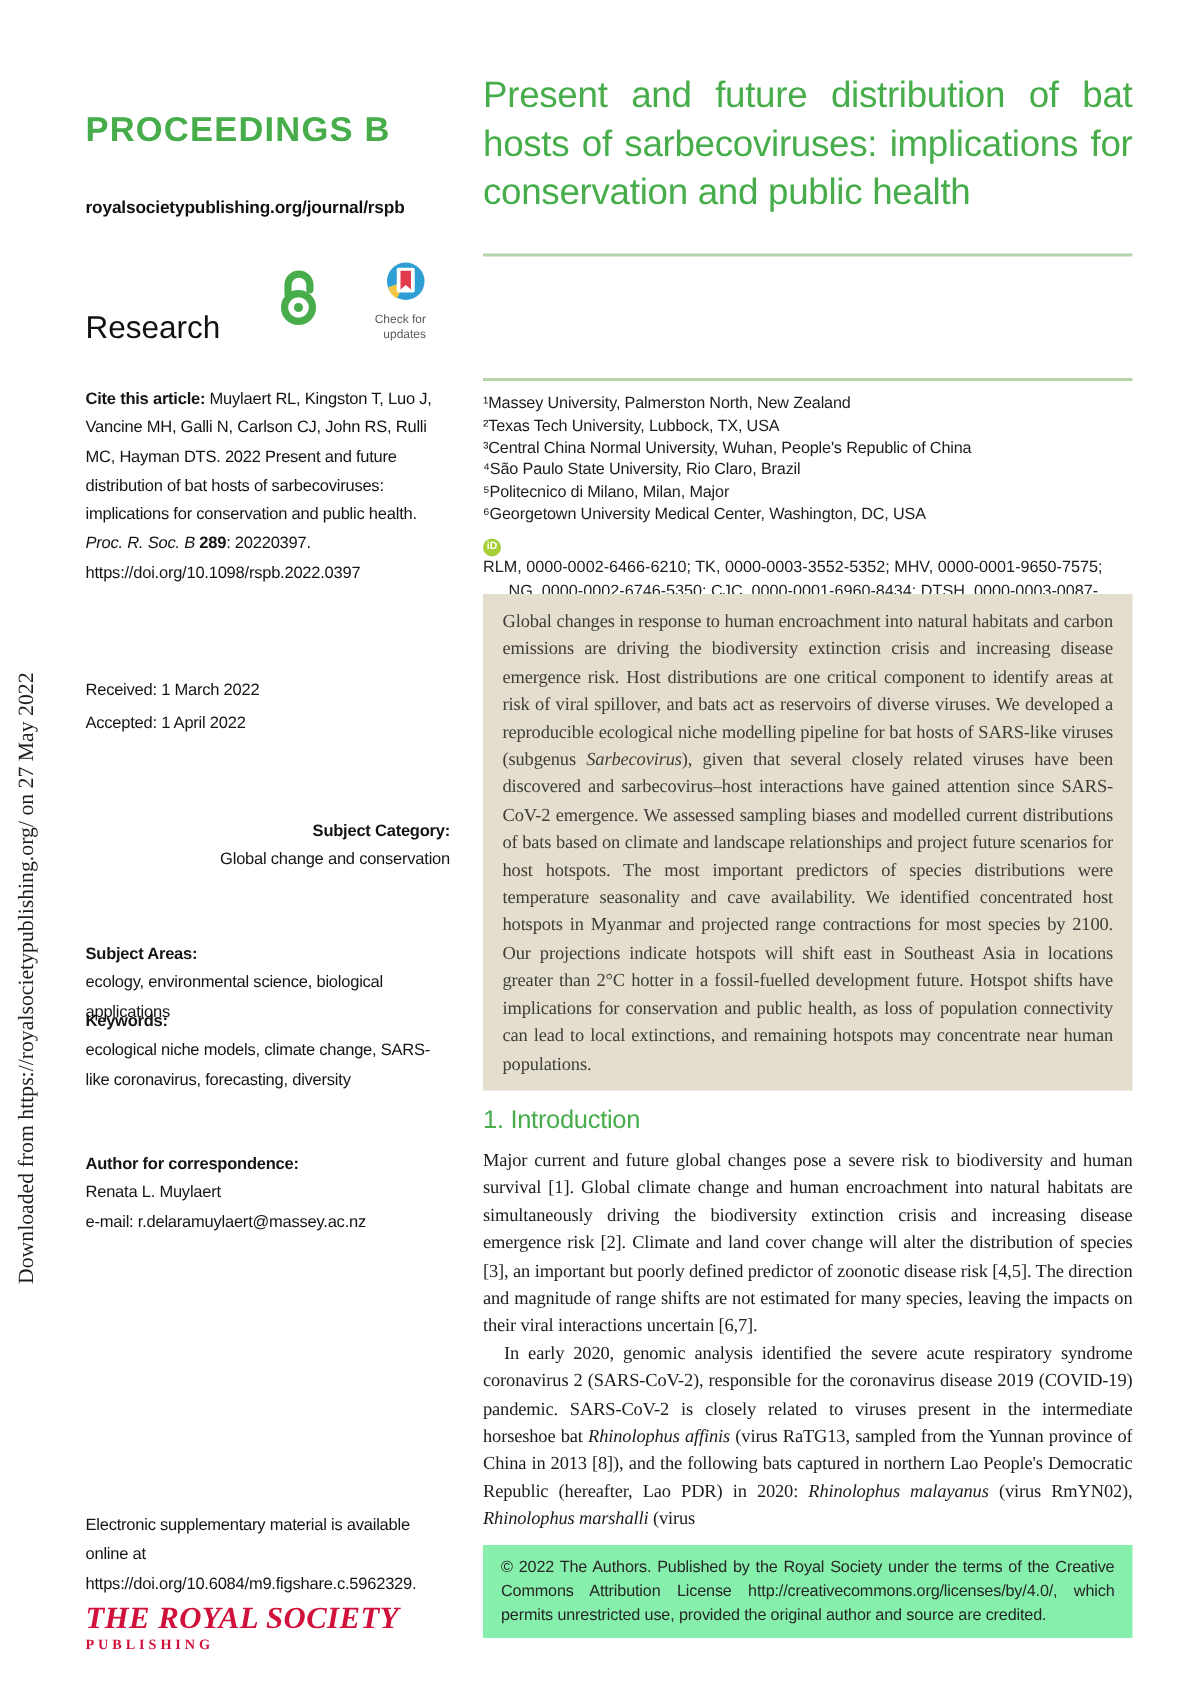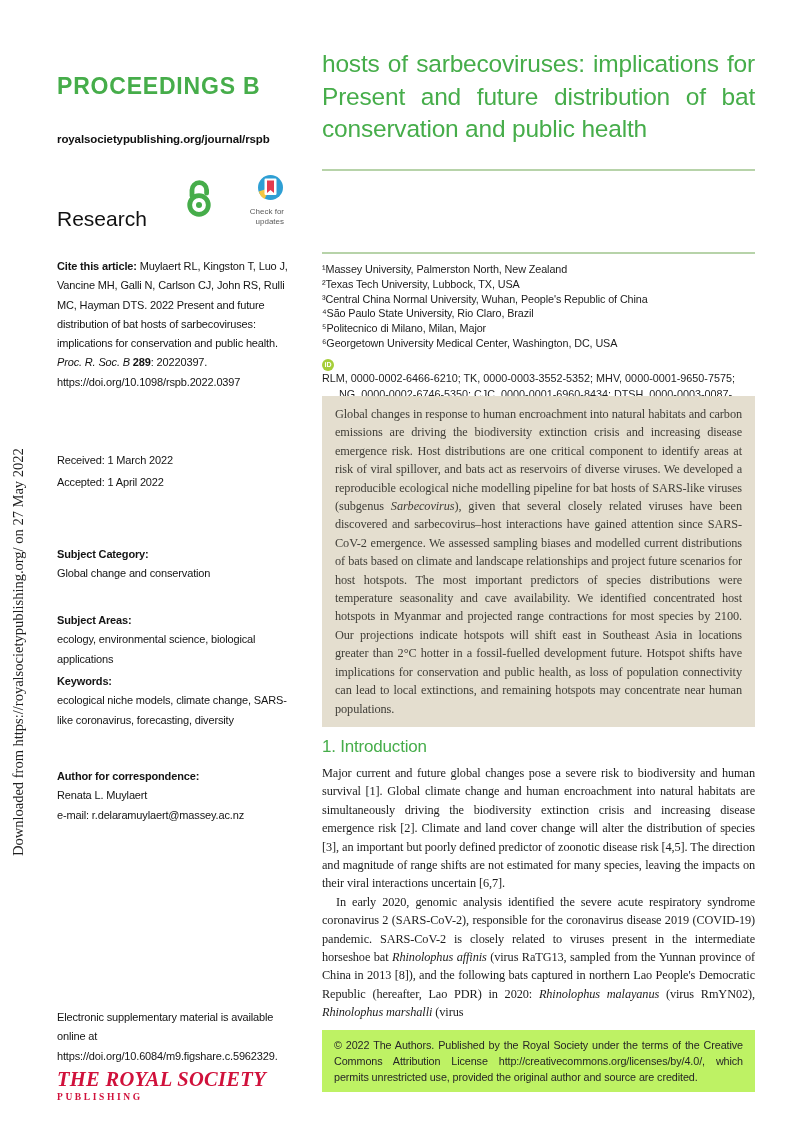--- a/index.html
+++ b/index.html
@@ -20,22 +20,22 @@
   .journal-url { top:110px; font-size:11.5px; font-weight:bold; letter-spacing:-0.1px; color:#111; }
   .research { top:184px; font-size:21px; color:#111; width:120px; }
   .oa-icon { position:absolute; left:180px; top:178px; width:38px; height:40px; }
   .check-badge { position:absolute; left:224px; top:174px; width:60px; text-align:right; cursor:pointer; }
   .check-badge .txt { font-size:8px; color:#5a5a5a; line-height:9.5px; margin-top:2px; }
   .smalltxt { font-size:11px; line-height:19.3px; letter-spacing:-0.15px; color:#141414; }
   .cite { top:234px; }
   .doi-link { color:#141414; }
   .dates { top:427px; line-height:21.5px; }
   .blk-label { font-weight:bold; }
-  .sc { top:522px; }
-  .sa { top:588px; }
+  .sc { top:522px;text-align:right; }
+  .sa { top:604px; }
   .kw { top:649px; }
   .corr { top:744px; }
   .supp { top:985px; }
   .publisher { top:1044px; }
   .publisher .name {
     font-family:"Liberation Serif", serif; font-weight:bold; font-size:20.5px;
     letter-spacing:0.3px; color:#d0113b; line-height:24px;font-style:italic;
   }
   .publisher .sub {
     font-family:"Liberation Serif", serif; font-weight:bold; font-size:9.5px;
@@ -62,21 +62,21 @@
     letter-spacing:-0.1px; text-align:justify; color:#3f3d37;
   }
   .intro-h { top:737px; color:#46ad4a; font-size:17px; letter-spacing:-0.2px; }
   .bodytext {
     top:764px; height:268px; overflow:hidden;
     font-family:"Liberation Serif", serif; font-size:12.3px; line-height:18.4px;
     letter-spacing:-0.1px; text-align:justify; color:#1c1c1c;
   }
   .bodytext .p2 { text-indent:14px; }
   .copyright {
-    top:1030px; background:#bef264; padding:7px 12px;
+    top:1030px; background:#86efac; padding:7px 12px;
     font-size:10.8px; line-height:16px; letter-spacing:-0.1px; text-align:justify; color:#262626;
   }
   .abs { position:absolute; }
   
   .r-b { font-weight:bold; }
   .r-i { font-style:italic; }
 </style>
 </head>
 <body>
 
@@ -142,22 +142,22 @@
   </div>
 
   <div class="lcol supp smalltxt abs">Electronic supplementary material is available online at https://doi.org/10.6084/m9.figshare.c.5962329.</div>
 
   <div class="lcol publisher abs">
     <div class="name">THE ROYAL SOCIETY</div>
     <div class="sub">PUBLISHING</div>
   </div>
 
   <div class="rcol title abs">
+    <div class="jl">Present and future distribution of bat</div>
     <div class="jl">hosts of sarbecoviruses: implications for</div>
-    <div class="jl">Present and future distribution of bat</div>
     <div>conservation and public health</div>
   </div>
 
   <div class="rule" style="top:169px;"></div>
 
 
   <div class="rule" style="top:252px;"></div>
 
   <div class="rcol affils abs">
     <div>¹Massey University, Palmerston North, New Zealand</div>

